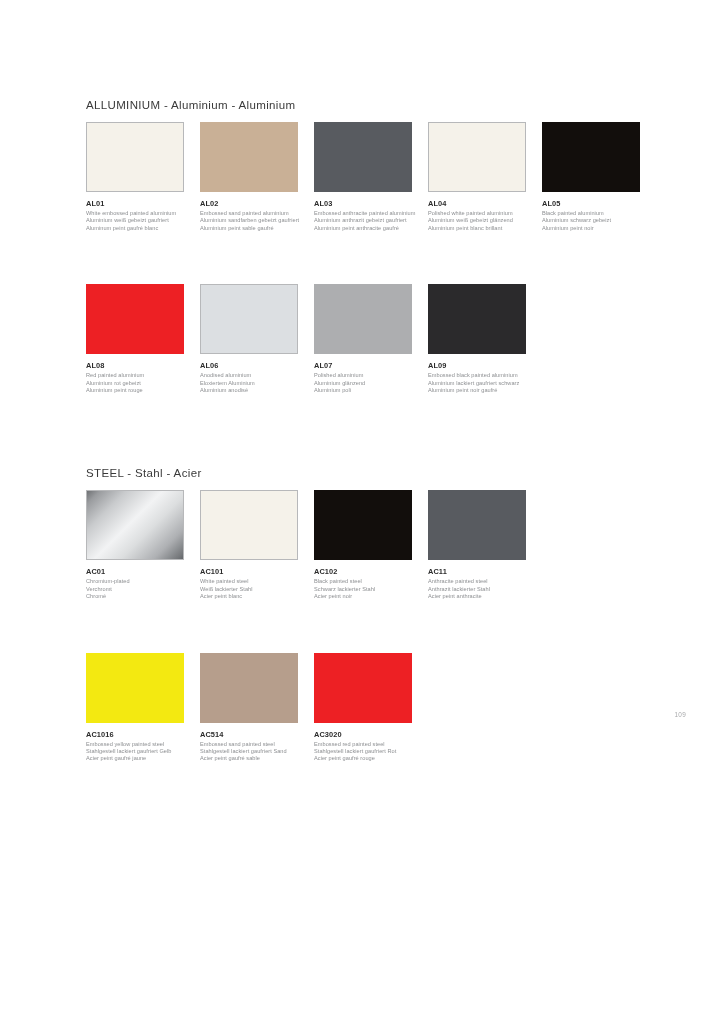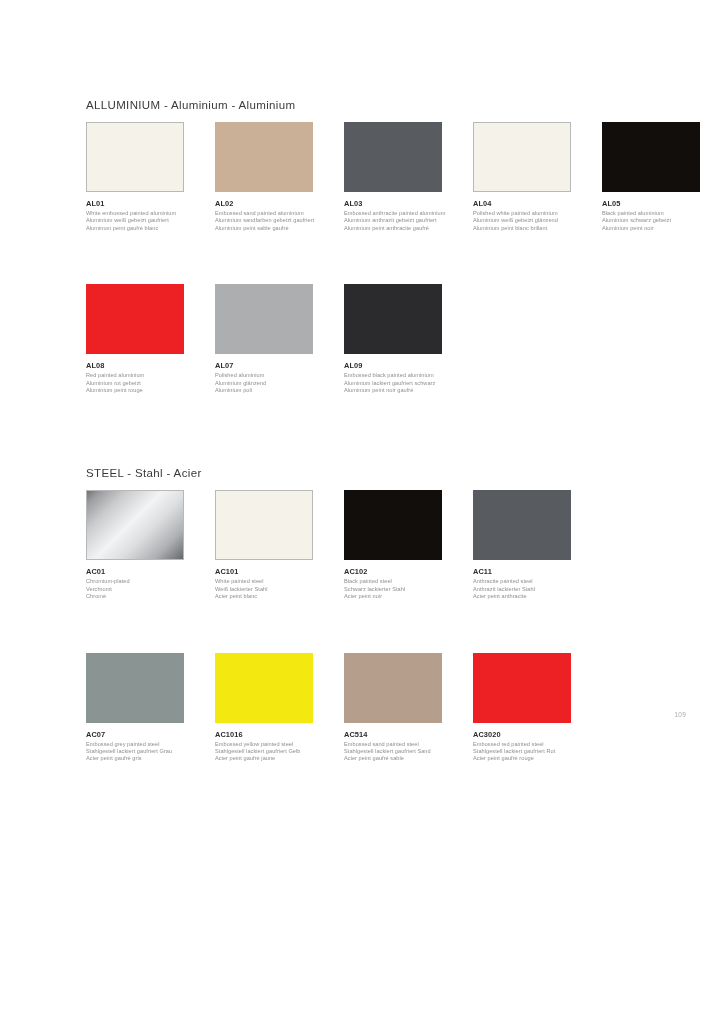--- a/index.html
+++ b/index.html
@@ -35,21 +35,21 @@
     font-size: 11.5px;
     letter-spacing: 0.35px;
     color: #3a3a3a;
     font-weight: 400;
     margin: 0 0 10px 0;
     line-height: 14px;
   }
   .swatch-row {
     display: flex;
     flex-direction: row;
-    gap: 17px;
+    gap: 2px;
     margin-bottom: 30px;
   }
   .swatch-cell {
     width: 112px;
     margin-right: 0px;
     box-sizing: border-box;
     padding-right: 14px;
   }
   .swatch-chip {
     width: 98px;
@@ -150,20 +150,29 @@
         <div class="swatch-cell">
           <div class="swatch-chip" style="background:#ed2024"></div>
           <div class="swatch-code">AL08</div>
           <div class="swatch-desc">
             <div>Red painted aluminium</div>
             <div>Aluminium rot gebeizt</div>
             <div>Aluminium peint rouge</div>
           </div>
         </div>
         <div class="swatch-cell">
+          <div class="swatch-chip bordered" style="background:#dcdfe2"></div>
+          <div class="swatch-code">AL06</div>
+          <div class="swatch-desc">
+            <div>Anodised aluminium</div>
+            <div>Eloxiertem Aluminium</div>
+            <div>Aluminium anodisé</div>
+          </div>
+        </div>
+        <div class="swatch-cell">
           <div class="swatch-chip" style="background:#adaeb0"></div>
           <div class="swatch-code">AL07</div>
           <div class="swatch-desc">
             <div>Polished aluminium</div>
             <div>Aluminium glänzend</div>
             <div>Aluminium poli</div>
           </div>
         </div>
         <div class="swatch-cell">
           <div class="swatch-chip" style="background:#2b2a2c"></div>
@@ -216,29 +225,20 @@
           <div class="swatch-desc">
             <div>Anthracite painted steel</div>
             <div>Anthrazit lackierter Stahl</div>
             <div>Acier peint anthracite</div>
           </div>
         </div>
       </div>
 
       <div class="swatch-row">
         <div class="swatch-cell">
-          <div class="swatch-chip" style="background:#8a9492"></div>
-          <div class="swatch-code">AC07</div>
-          <div class="swatch-desc">
-            <div>Embossed grey painted steel</div>
-            <div>Stahlgestell lackiert gaufriert Grau</div>
-            <div>Acier peint gaufré gris</div>
-          </div>
-        </div>
-        <div class="swatch-cell">
           <div class="swatch-chip" style="background:#f3e911"></div>
           <div class="swatch-code">AC1016</div>
           <div class="swatch-desc">
             <div>Embossed yellow painted steel</div>
             <div>Stahlgestell lackiert gaufriert Gelb</div>
             <div>Acier peint gaufré jaune</div>
           </div>
         </div>
         <div class="swatch-cell">
           <div class="swatch-chip" style="background:#b69e8c"></div>

